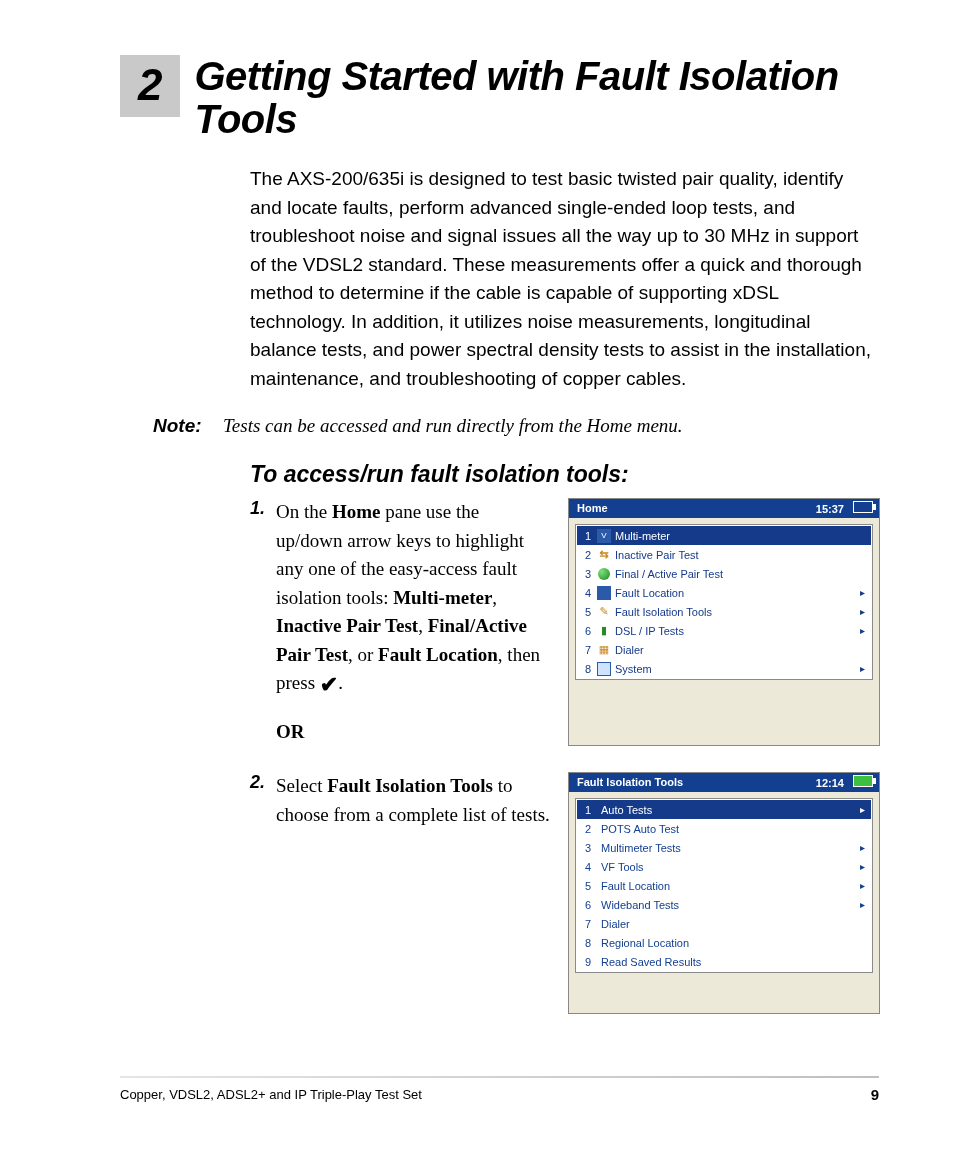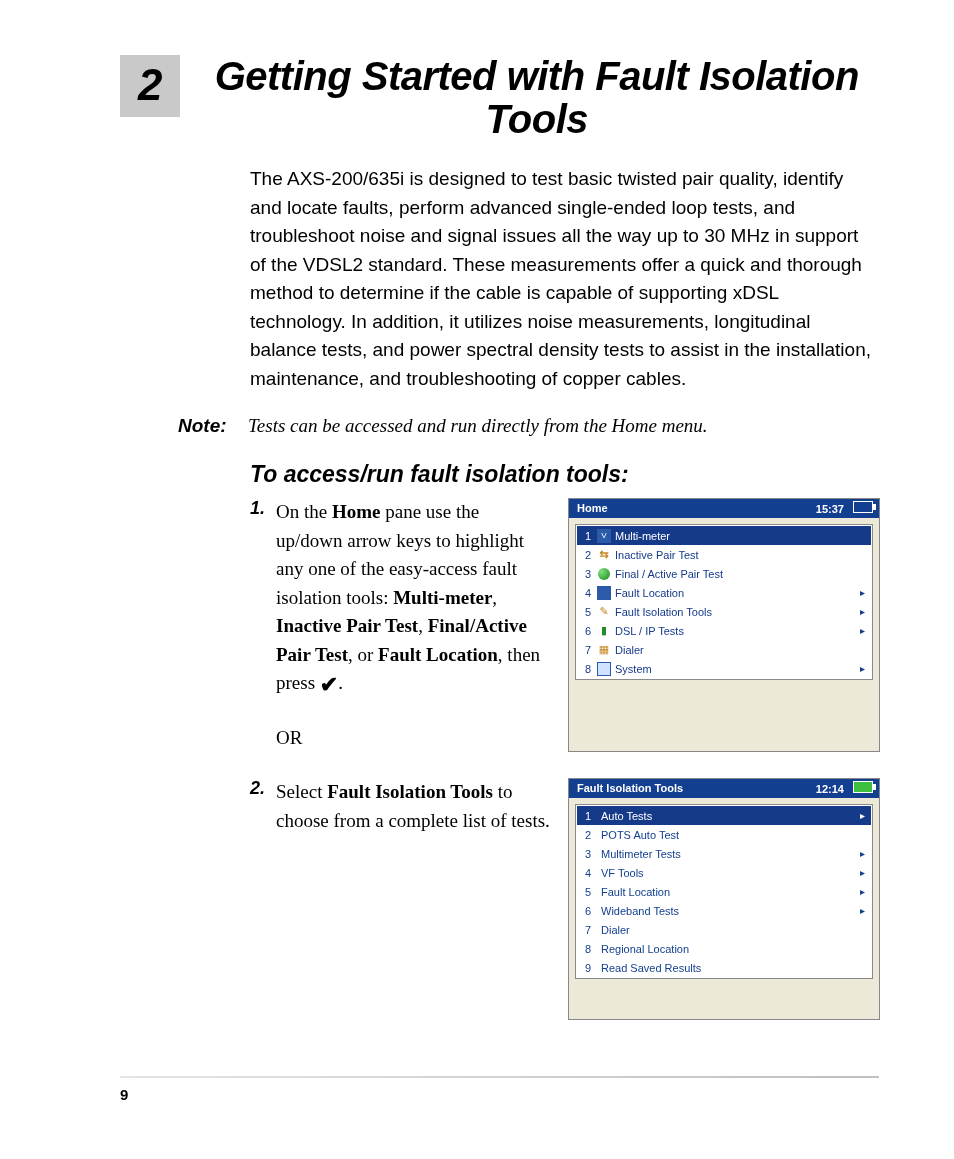--- a/index.html
+++ b/index.html
@@ -34,33 +34,32 @@
     color: #000;
     flex: 0 0 auto;
   }
   .chap-title {
     font-family: "Segoe UI", Arial, sans-serif;
     font-weight: 800;
     font-style: italic;
     font-size: 40px;
     line-height: 1.08;
     letter-spacing: -0.5px;
-    text-align: center;
   }
   .body-text {
     margin-left: 130px;
     margin-right: 2px;
     font-size: 19px;
     line-height: 1.5;
     font-family: Liberation Sans, sans-serif;
     margin-bottom: 22px;
   }
   .note-row {
     display: flex;
-    margin-left: 58px;
+    margin-left: 33px;
     margin-right: 2px;
     font-size: 19px;
     font-family: Georgia, "Times New Roman", serif;
     margin-bottom: 24px;
   }
   .note-label {
     font-family: "Segoe UI", Arial, sans-serif;
     font-weight: 800;
     font-style: italic;
     flex: 0 0 70px;
@@ -104,21 +103,22 @@
   .step-text b { font-weight: 700; }
   .check-icon {
     display: inline-block;
     font-weight: 900;
     font-family: Arial, sans-serif;
     font-size: 22px;
     line-height: 0;
     vertical-align: middle;
   }
   .or-line {
-    margin-top: 26px;
+    margin-top: 20px;
+    font-weight: bold;
   }
   
   .panel {
     flex: 0 0 310px;
     border: 1px solid #888;
     font-family: Tahoma, "Segoe UI", Arial, sans-serif;
     font-size: 11px;
     background: #ece9d8;
   }
   .panel-titlebar {
@@ -403,16 +403,17 @@
             <span class="arrow"></span>
           </div>
         </div>
       </div>
       <div class="panel-footer"></div>
     </div>
   </div>
 
   <div class="page-footer">
     <div class="line"></div>
+    <span>Copper, VDSL2, ADSL2+ and IP Triple-Play Test Set</span>
     <span class="pg">9</span>
   </div>
 
 </div>
 
 </body></html>

